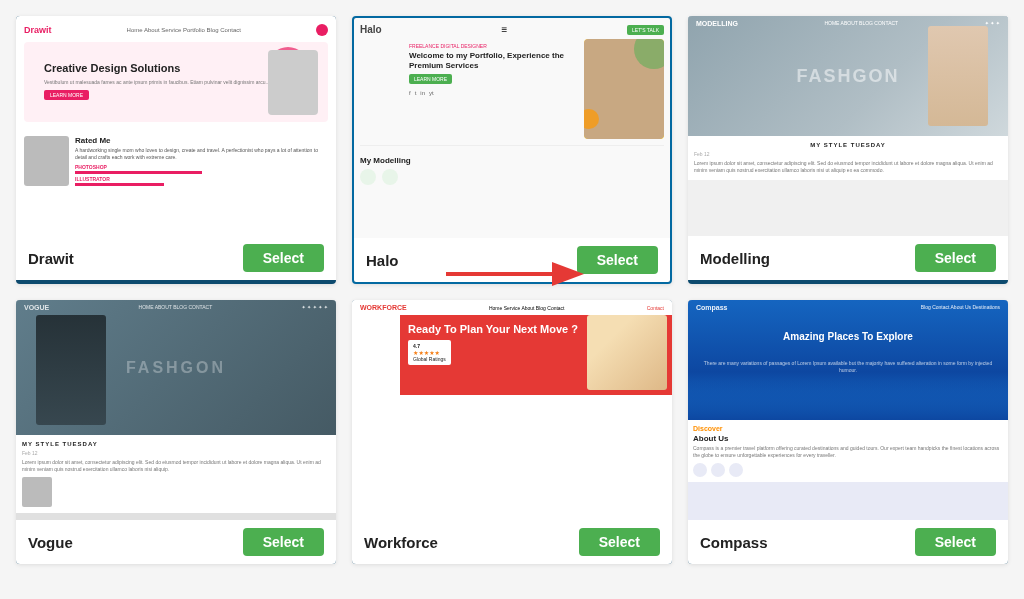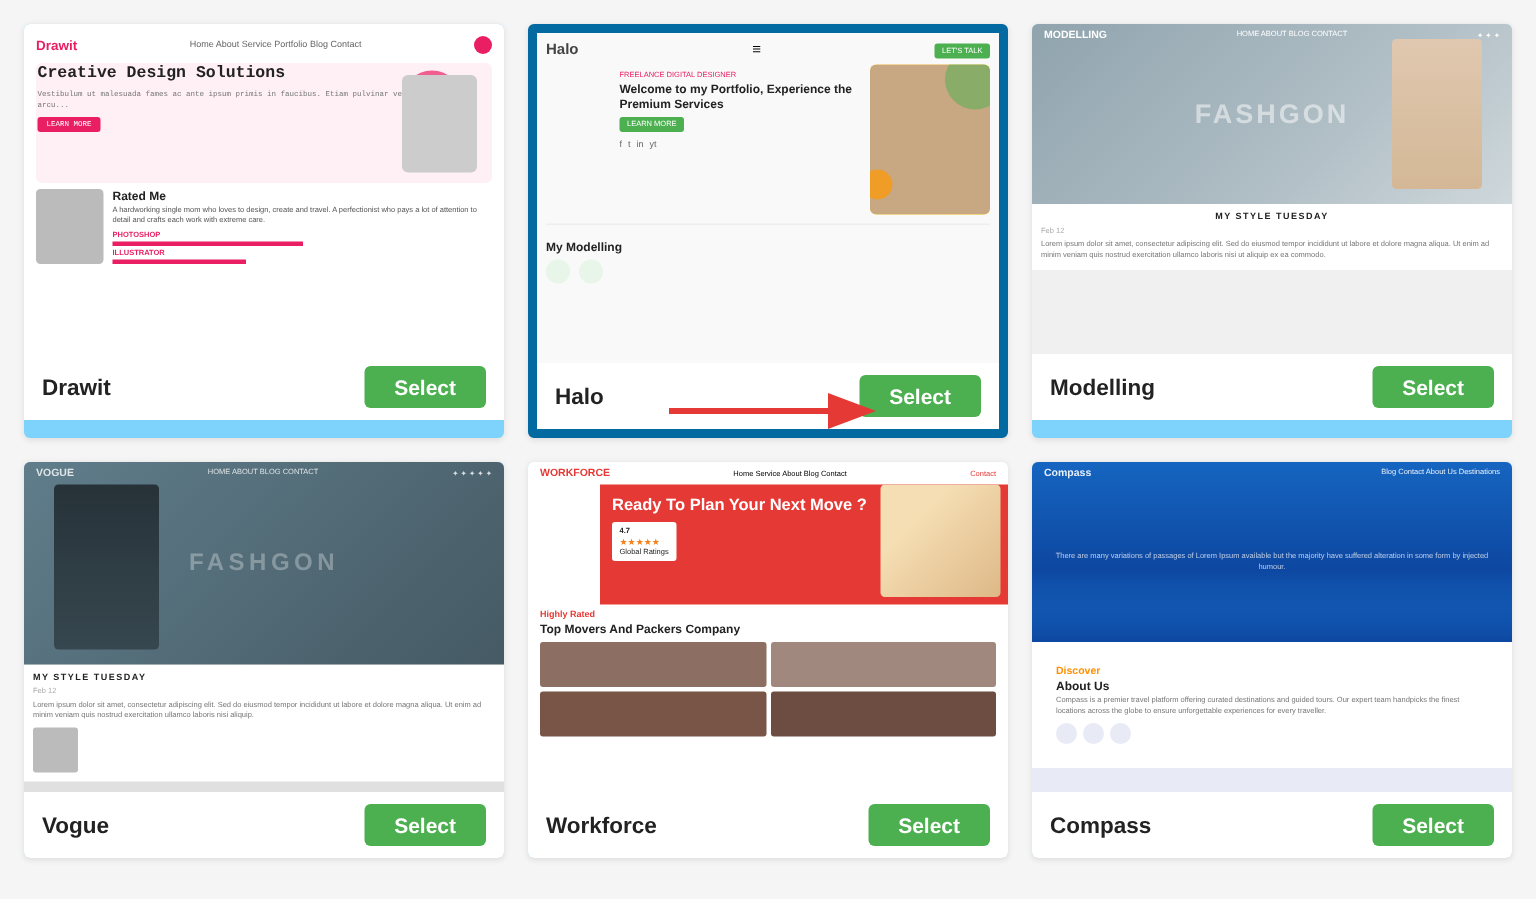--- a/index.html
+++ b/index.html
@@ -9,28 +9,28 @@
       padding: 16px;
       width: 1024px;
       min-height: 599px;
     }
     .grid {
       display: grid;
       grid-template-columns: repeat(3, 1fr);
       gap: 16px;
     }
     .card {
-      background: #7dd3fc;
+      background: #0c4a6e;
       border-radius: 4px;
       overflow: hidden;
       box-shadow: 0 1px 4px rgba(0,0,0,0.1);
       position: relative;
     }
     .card.highlighted {
-      border: 6px solid #0369a1;
+      border: 2px solid #0369a1;
     }
     .card-preview {
       width: 100%;
       height: 220px;
       overflow: hidden;
       position: relative;
       background: #eee;
     }
     .card-footer {
       display: flex;
@@ -66,26 +66,25 @@
       align-items: center;
       justify-content: space-between;
       margin-bottom: 6px;
       font-size: 6px;
       color: #666;
     }
     .drawit-logo { color: #e91e63; font-weight: bold; font-size: 9px; }
     .drawit-hero {
       background: #fff0f5;
       border-radius: 4px;
-      padding: 1px;
+      padding: 20px;
       position: relative;
       min-height: 80px;
-      margin-bottom: 4px;
-      overflow: hidden;
-      font-family: Liberation Mono, monospace;
+      margin-bottom: 14px;
+      overflow: hidden;
     }
     .drawit-hero-title {
       font-size: 11px;
       font-weight: bold;
       color: #222;
       line-height: 1.2;
     }
     .drawit-hero-text {
       font-size: 5px;
       color: #777;
@@ -419,21 +418,21 @@
     .compass-nav-logo { font-weight: bold; font-size: 7px; }
     .compass-boats {
       position: absolute;
       bottom: 0;
       left: 0;
       width: 100%;
       height: 40px;
       background: linear-gradient(180deg, rgba(21,101,192,0) 0%, #0d47a1 100%);
     }
     .compass-content {
-      padding: 16px;
+      padding: 5px;
       background: #fff;
     }
     .compass-about-title { font-size: 7px; color: #ff8f00; font-weight: bold; margin-bottom: 2px; }
     .compass-about-h2 { font-size: 8px; font-weight: bold; color: #222; margin-bottom: 2px; }
     .compass-about-text { font-size: 5px; color: #777; line-height: 1.4; }
     .compass-icons {
       display: flex;
       gap: 4px;
       margin-top: 4px;
     }
@@ -582,44 +581,35 @@
         </div>
         <div class="workforce-hero">
           <div class="workforce-hero-title">Ready To Plan Your Next Move ?</div>
           <div class="workforce-boxes-img"></div>
           <div class="workforce-rating">
             <div style="font-weight:bold;">4.7</div>
             <div class="workforce-rating-stars">★★★★★</div>
             <div>Global Ratings</div>
           </div>
         </div>
-        <div class="workforce-bottom">
-          <div style="font-size:6px;color:#e53935;font-weight:bold;margin-bottom:2px;">Highly Rated</div>
-          <div class="workforce-movers-title">Top Movers And Packers Company</div>
-          <div class="workforce-imgs">
-            <div class="workforce-img-block" style="background:#8d6e63;"></div>
-            <div class="workforce-img-block" style="background:#a1887f;"></div>
-            <div class="workforce-img-block" style="background:#795548;"></div>
-            <div class="workforce-img-block" style="background:#6d4c41;"></div>
-          </div>
-        </div>
       </div>
       <div class="card-footer">
         <span class="card-name">Workforce</span>
         <button class="select-btn">Select</button>
       </div>
     </div>
 
     <div class="card">
       <div class="card-preview compass-preview">
         <div class="compass-hero">
           <div class="compass-nav">
             <span class="compass-nav-logo">Compass</span>
             <span>Blog Contact About Us Destinations</span>
           </div>
+          <div class="compass-hero-text">Amazing Places To Explore</div>
           <div class="compass-hero-sub">There are many variations of passages of Lorem Ipsum available but the majority have suffered alteration in some form by injected humour.</div>
           <div class="compass-boats"></div>
         </div>
         <div class="compass-content">
           <div class="compass-about-title">Discover</div>
           <div class="compass-about-h2">About Us</div>
           <div class="compass-about-text">Compass is a premier travel platform offering curated destinations and guided tours. Our expert team handpicks the finest locations across the globe to ensure unforgettable experiences for every traveller.</div>
           <div class="compass-icons">
             <div class="compass-icon-item"></div>
             <div class="compass-icon-item"></div>

